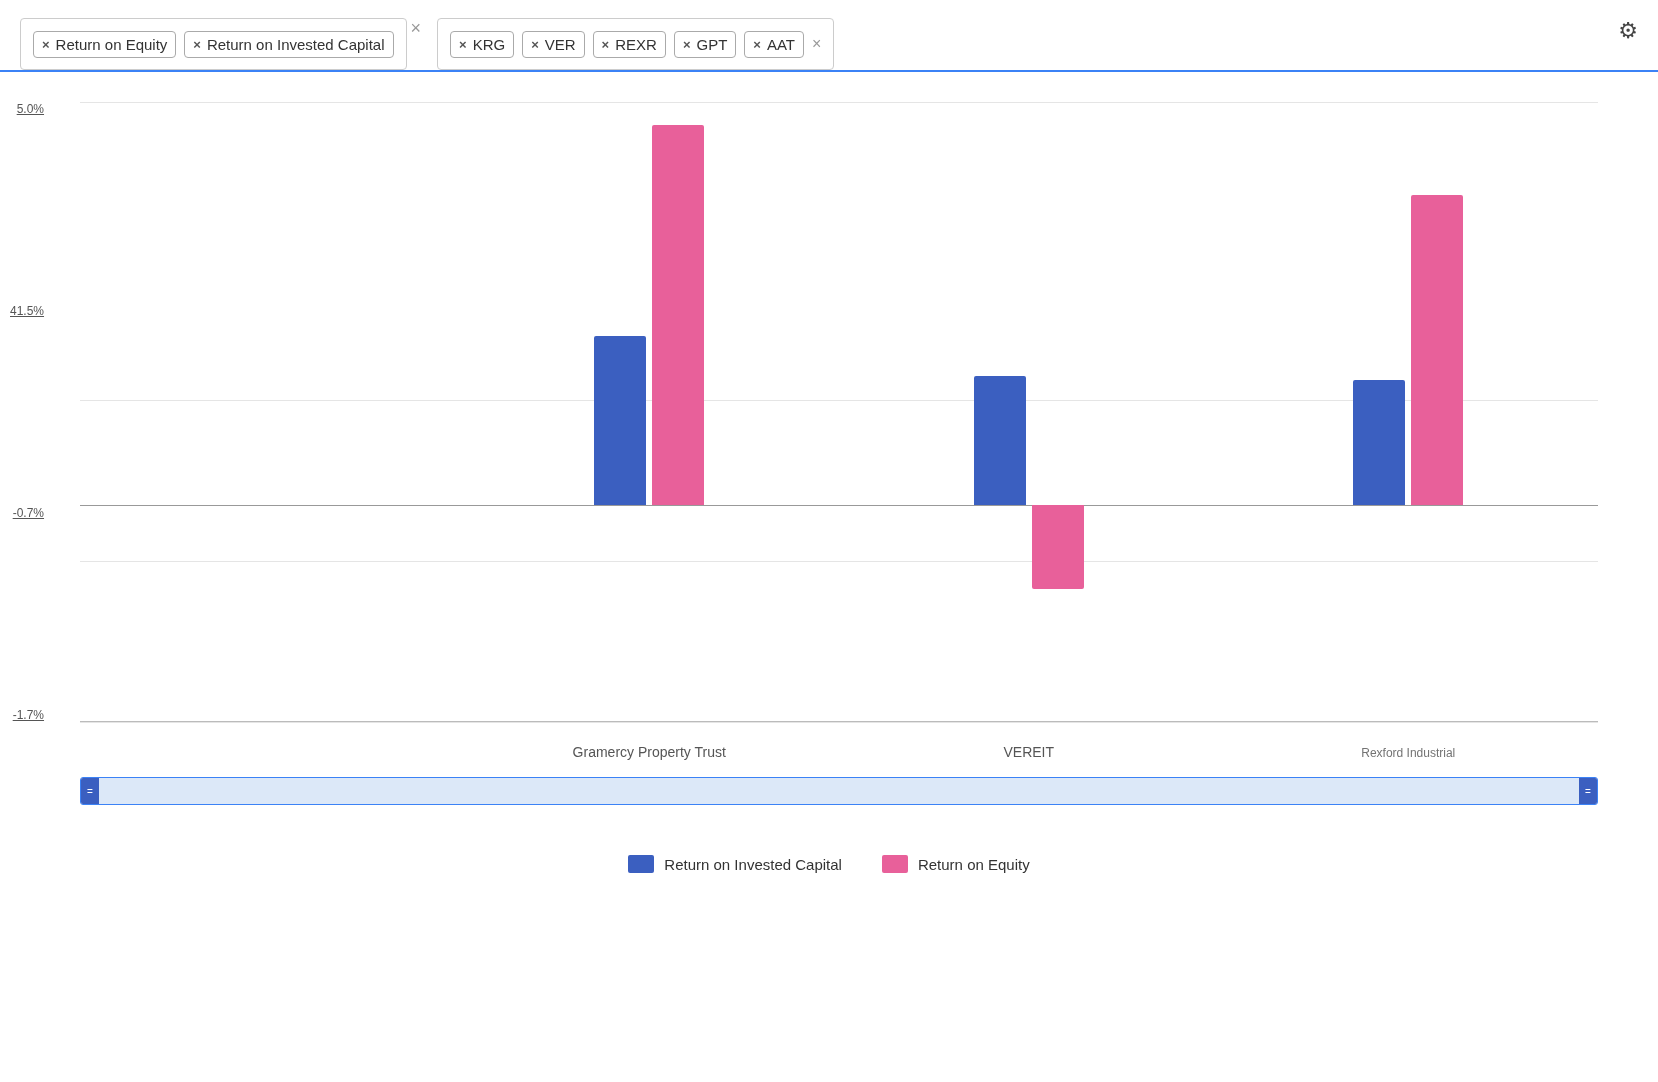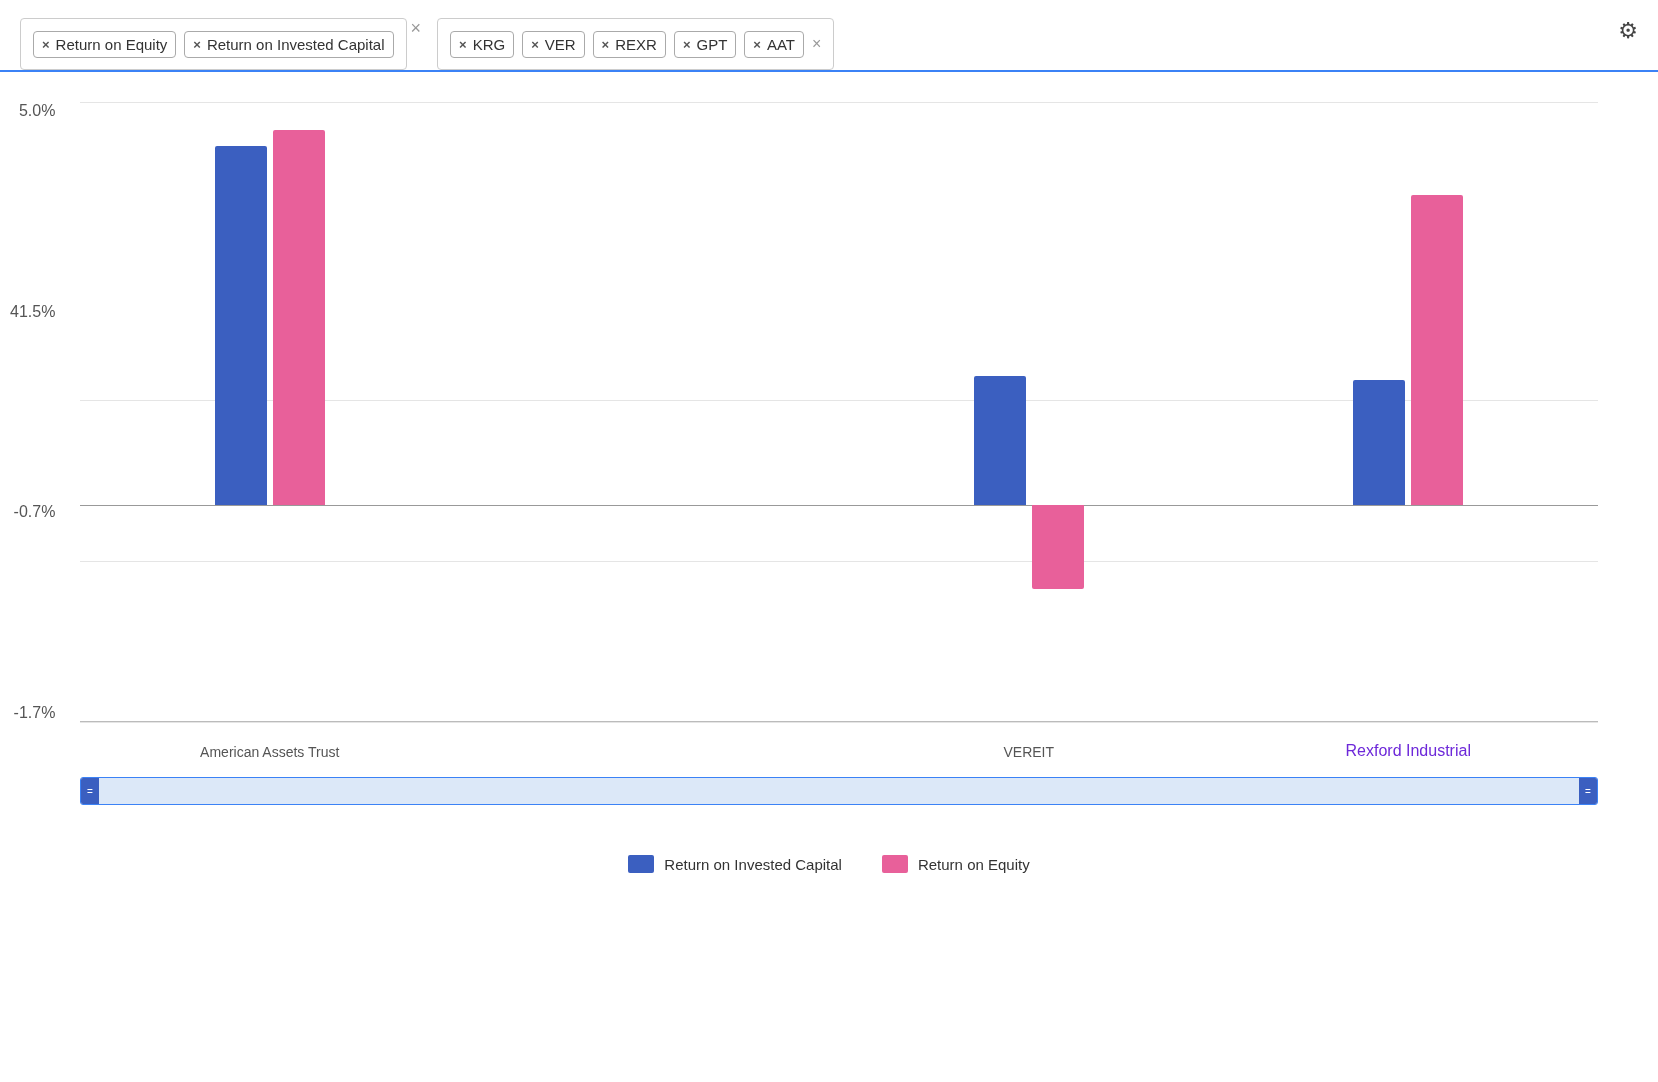--- a/index.html
+++ b/index.html
@@ -88,23 +88,24 @@
       position: absolute;
       left: -70px;
       top: 0;
       height: 100%;
       display: flex;
       flex-direction: column;
       justify-content: space-between;
     }
 
     .y-label {
-      font-size: 16px;
+      font-size: 12px;
       color: #555;
       text-align: right;
+      text-decoration: underline;
     }
 
     .grid-line {
       position: absolute;
       left: 0;
       width: 100%;
       height: 1px;
       background: #e5e5e5;
     }
 
@@ -244,34 +245,34 @@
 
     <div class="chart-inner" id="chartInner">
 
       <div class="grid-line" style="top: 0%;"></div>
       <div class="grid-line" id="gridLine2" style="top: 48.0519%;"></div>
       <div class="grid-line" id="gridLine3" style="top: 74.026%;"></div>
       <div class="grid-line" style="top: 100%;"></div>
 
       <div class="zero-line" id="zeroLine" style="top: 64.9351%;"></div>
 
-    <div style="position: absolute; top: 0px; height: 100%; left: 134.75px; width: 110px;">
-          <div style="position: absolute; width: 52px; left: 0px; background: rgb(59, 95, 192); border-radius: 2px 2px 0px 0px; height: 358.312px; top: 44.2857px;"></div>
-          <div style="position: absolute; width: 52px; left: 58px; background: rgb(232, 96, 154); border-radius: 2px 2px 0px 0px; height: 374.416px; top: 28.1818px;"></div>
-          <div style="position: absolute; bottom: -38px; font-size: 14px; color: rgb(85, 85, 85); white-space: nowrap; left: 50%; transform: translateX(-50%);">American Assets Trust</div>
+        <div style="position: absolute; top: 0px; height: 100%; left: 514.25px; width: 110px;">
+          <div style="position: absolute; width: 52px; left: 0px; background: rgb(59, 95, 192); border-radius: 2px 2px 0px 0px; height: 169.091px; top: 233.506px;"></div>
+          <div style="position: absolute; width: 52px; left: 58px; background: rgb(232, 96, 154); border-radius: 2px 2px 0px 0px; height: 380.052px; top: 22.5455px;"></div>
+          <div style="position: absolute; bottom: -38px; font-size: 14px; color: rgb(85, 85, 85); white-space: nowrap; left: 50%; transform: translateX(-50%);">Gramercy Property Trust</div>
         </div>
         <div style="position: absolute; top: 0px; height: 100%; left: 893.75px; width: 110px;">
           <div style="position: absolute; width: 52px; left: 0px; background: rgb(59, 95, 192); border-radius: 2px 2px 0px 0px; height: 128.831px; top: 273.766px;"></div>
           <div style="position: absolute; width: 52px; left: 58px; background: rgb(232, 96, 154); border-radius: 0px 0px 2px 2px; height: 84.5455px; top: 402.597px;"></div>
           <div style="position: absolute; bottom: -38px; font-size: 14px; color: rgb(85, 85, 85); white-space: nowrap; left: 50%; transform: translateX(-50%); margin-top: 33px;">VEREIT</div>
         </div>
         <div style="position: absolute; top: 0px; height: 100%; left: 1273.25px; width: 110px;">
           <div style="position: absolute; width: 52px; left: 0px; background: rgb(59, 95, 192); border-radius: 2px 2px 0px 0px; height: 124.805px; top: 277.792px;"></div>
           <div style="position: absolute; width: 52px; left: 58px; background: rgb(232, 96, 154); border-radius: 2px 2px 0px 0px; height: 310px; top: 92.5974px;"></div>
-          <div style="position: absolute; bottom: -38px; font-size: 16px; color: #6d28d9; white-space: nowrap; left: 50%; transform: translateX(-50%);">Rexford Industrial</div>
+          <div style="position: absolute; bottom: -38px; font-size: 12px; color: #737373; white-space: nowrap; left: 50%; transform: translateX(-50%);">Rexford Industrial</div>
         </div>
         <div style="position: absolute; bottom: 0px; left: 0px; width: 100%; height: 1px; background: rgb(187, 187, 187);"></div>
       </div>
   </div>
 
   <div class="scrollbar-container">
     <div class="scrollbar-handle-left">=</div>
     <div class="scrollbar-handle-right">=</div>
   </div>
 

